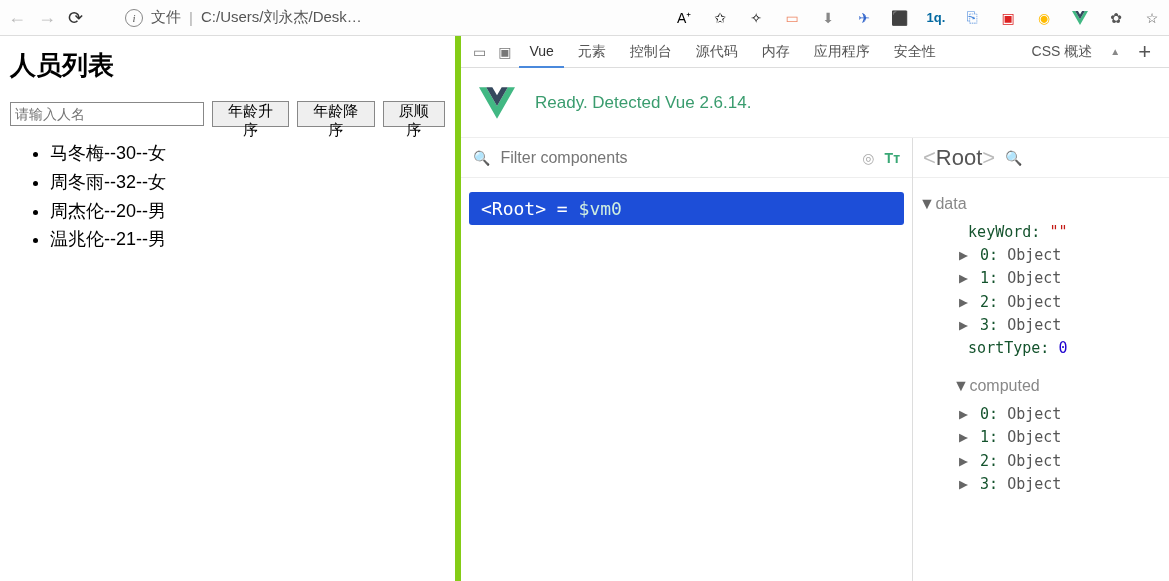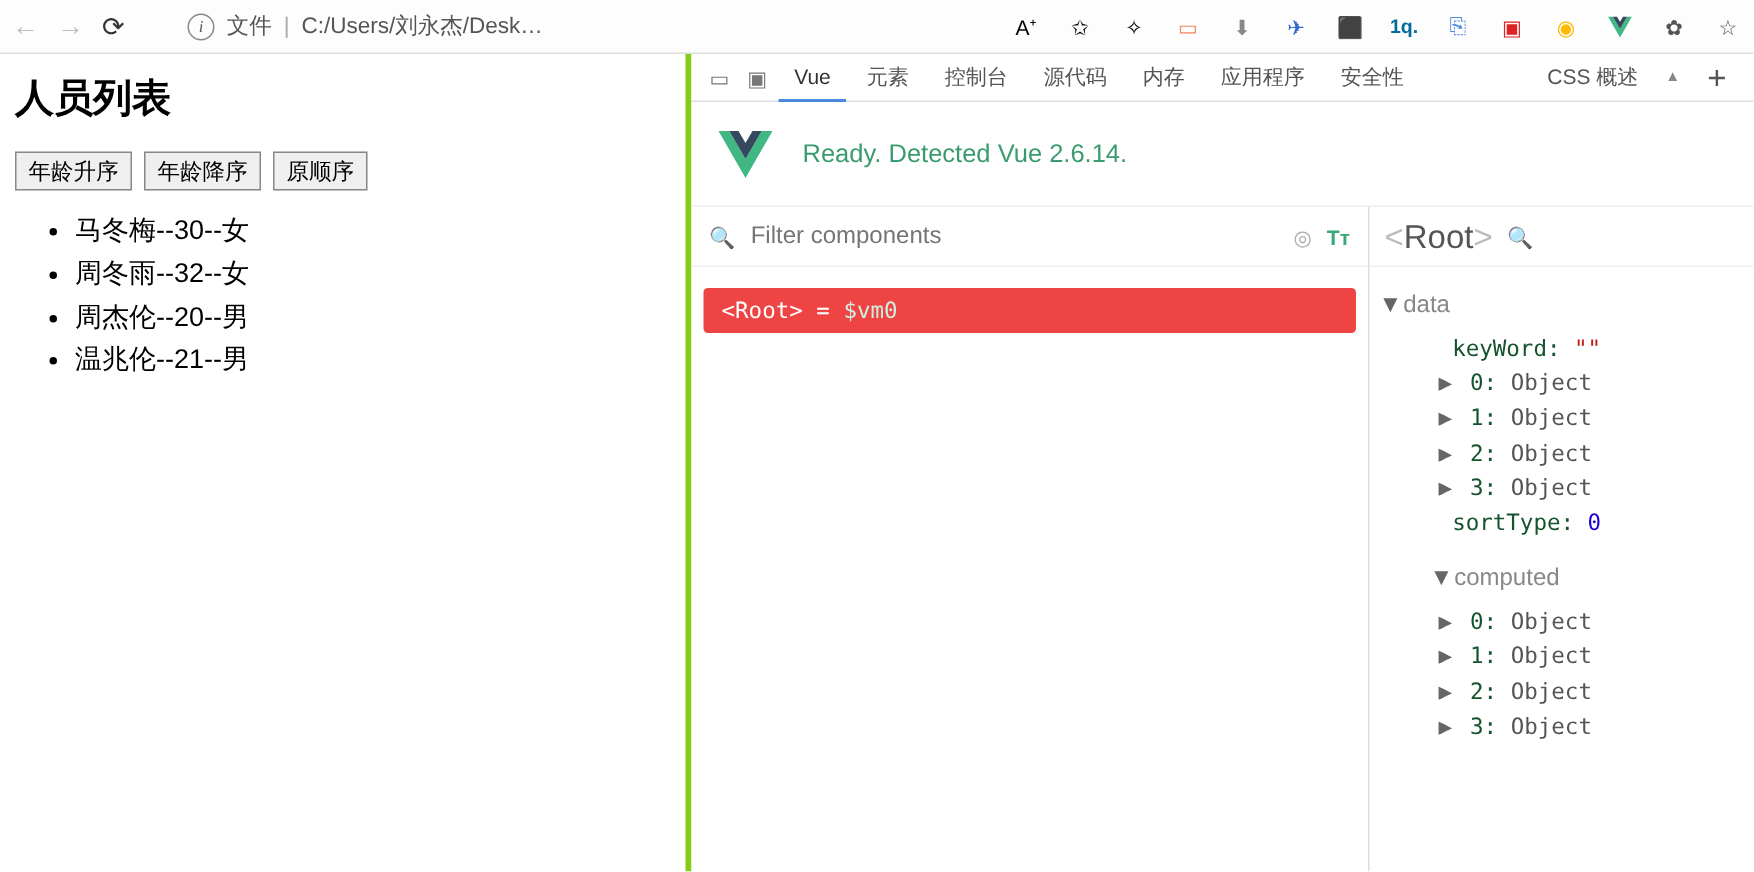--- a/index.html
+++ b/index.html
@@ -10,21 +10,21 @@
 .topbar .nav-arrow { color:#bbb; font-size:18px; }
 .topbar .refresh { color:#333; font-size:18px; }
 .urlbar { display:flex; align-items:center; gap:8px; font-size:15px; color:#555; margin-left:30px; }
 .urlbar .info-icon { border:1px solid #888; border-radius:50%; width:18px; height:18px; display:flex; align-items:center; justify-content:center; font-size:11px; font-style:italic; font-family:serif; color:#555;}
 .urlbar .sep { color:#aaa; }
 .ext-icons { margin-left:auto; display:flex; align-items:center; gap:18px; }
 .ext-icons .ico { width:18px; height:18px; display:flex; align-items:center; justify-content:center; font-size:14px; }
 
 
 .main { display:flex; height:545px; }
-.page { width:461px; padding:12px 10px; border-right:4px solid #84cc16; }
+.page { width:461px; padding:12px 10px; border-right:6px solid #84cc16; }
 .page h2 { font-size:26px; font-weight:bold; margin-bottom:18px; }
 .controls { display:flex; gap:8px; align-items:center; margin-bottom:12px; }
 .controls input[type=text] { width:196px; height:24px; border:1px solid #888; padding:0 4px; font-size:14px; color:#777;}
 .controls button { height:26px; padding:0 8px; border:1px solid #888; background:#efefef; font-size:15px; cursor:pointer; font-family:inherit;}
 .page ul { list-style:disc; padding-left:40px; font-size:18px; line-height:1.6;}
 
 
 .devtools { flex:1; display:flex; flex-direction:column; background:#fff;}
 .dev-tabs { height:32px; border-bottom:1px solid #ddd; display:flex; align-items:center; padding:0 8px; gap:4px; }
 .dev-tabs .tab { padding:0 10px; height:32px; display:flex; align-items:center; color:#555; font-size:14px; cursor:pointer;}
@@ -37,21 +37,21 @@
 .vue-logo { width:36px; height:36px; }
 .vue-banner .msg { color:#3a9c6e; font-size:17px;}
 
 .dev-body { flex:1; display:flex; }
 .comp-col { width:452px; border-right:1px solid #ddd; display:flex; flex-direction:column;}
 .filter-row { height:40px; border-bottom:1px solid #eee; display:flex; align-items:center; padding:0 12px; gap:10px;}
 .filter-row .search-ico { color:#aaa; font-size:14px;}
 .filter-row input { border:none; outline:none; flex:1; font-size:16px; color:#999;}
 .filter-row .right-ico { color:#aaa; font-size:14px;}
 .filter-row .right-ico.green { color:#3aa876; font-weight:bold;}
-.root-chip { margin:14px 8px; background:#ef4444; color:#fff; padding:6px 12px; border-radius:3px; font-family:Consolas, monospace; font-size:15px;}
+.root-chip { margin:14px 8px; background:#1d4ed8; color:#fff; padding:6px 12px; border-radius:3px; font-family:Consolas, monospace; font-size:18px;}
 .root-chip .vm { color:#cfeee0;}
 
 .inspect-col { flex:1; display:flex; flex-direction:column;}
 .inspect-top { height:40px; border-bottom:1px solid #eee; display:flex; align-items:center; padding:0 10px; gap:10px;}
 .inspect-top .root-lbl { color:#bbb; font-size:22px; }
 .inspect-top .root-lbl .inner { color:#555;}
 .inspect-top input { border:none; outline:none; flex:1; font-size:15px; color:#999;}
 .tree { padding:10px 6px; font-family:Consolas, monospace; font-size:15px; line-height:1.55;}
 .tree .section-head { color:#888; font-size:16px; font-family:Arial; margin:4px 0;}
 .tree .caret { color:#666; display:inline-block; width:12px;}
@@ -96,20 +96,21 @@
     <span class="ico" style="color:#555;">✿</span>
     <span class="ico" style="color:#555;">☆</span>
   </div>
 </div>
 
 <div class="main">
 
   <div class="page">
     <h2>人员列表</h2>
     <div class="controls">
+      <input type="text" placeholder="请输入人名" style="">
       <button>年龄升序</button>
       <button>年龄降序</button>
       <button>原顺序</button>
     </div>
     <ul>
       <li>马冬梅--30--女</li>
       <li>周冬雨--32--女</li>
       <li>周杰伦--20--男</li>
       <li>温兆伦--21--男</li>
     </ul>

